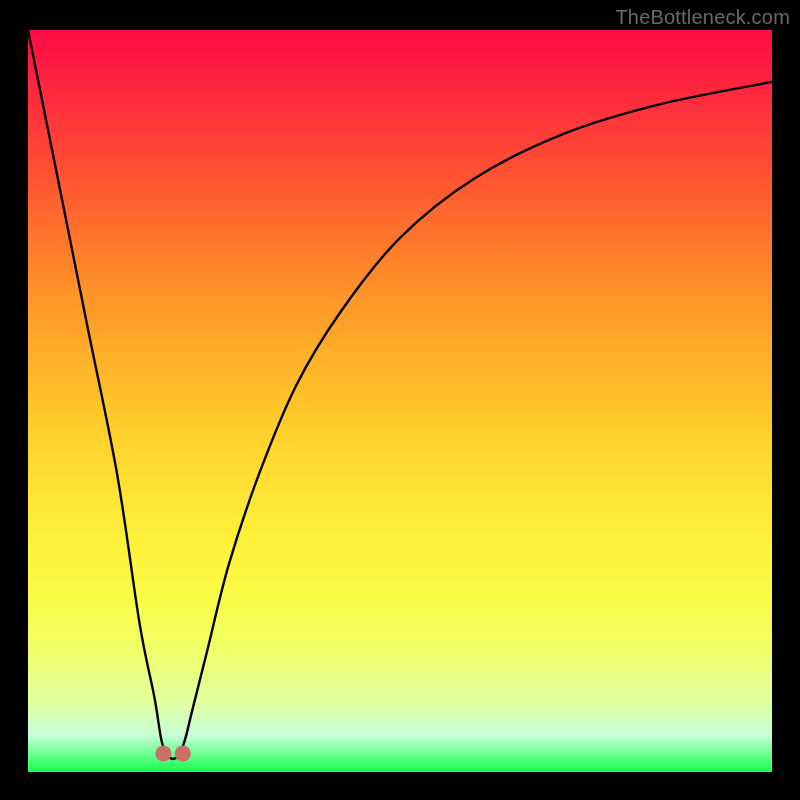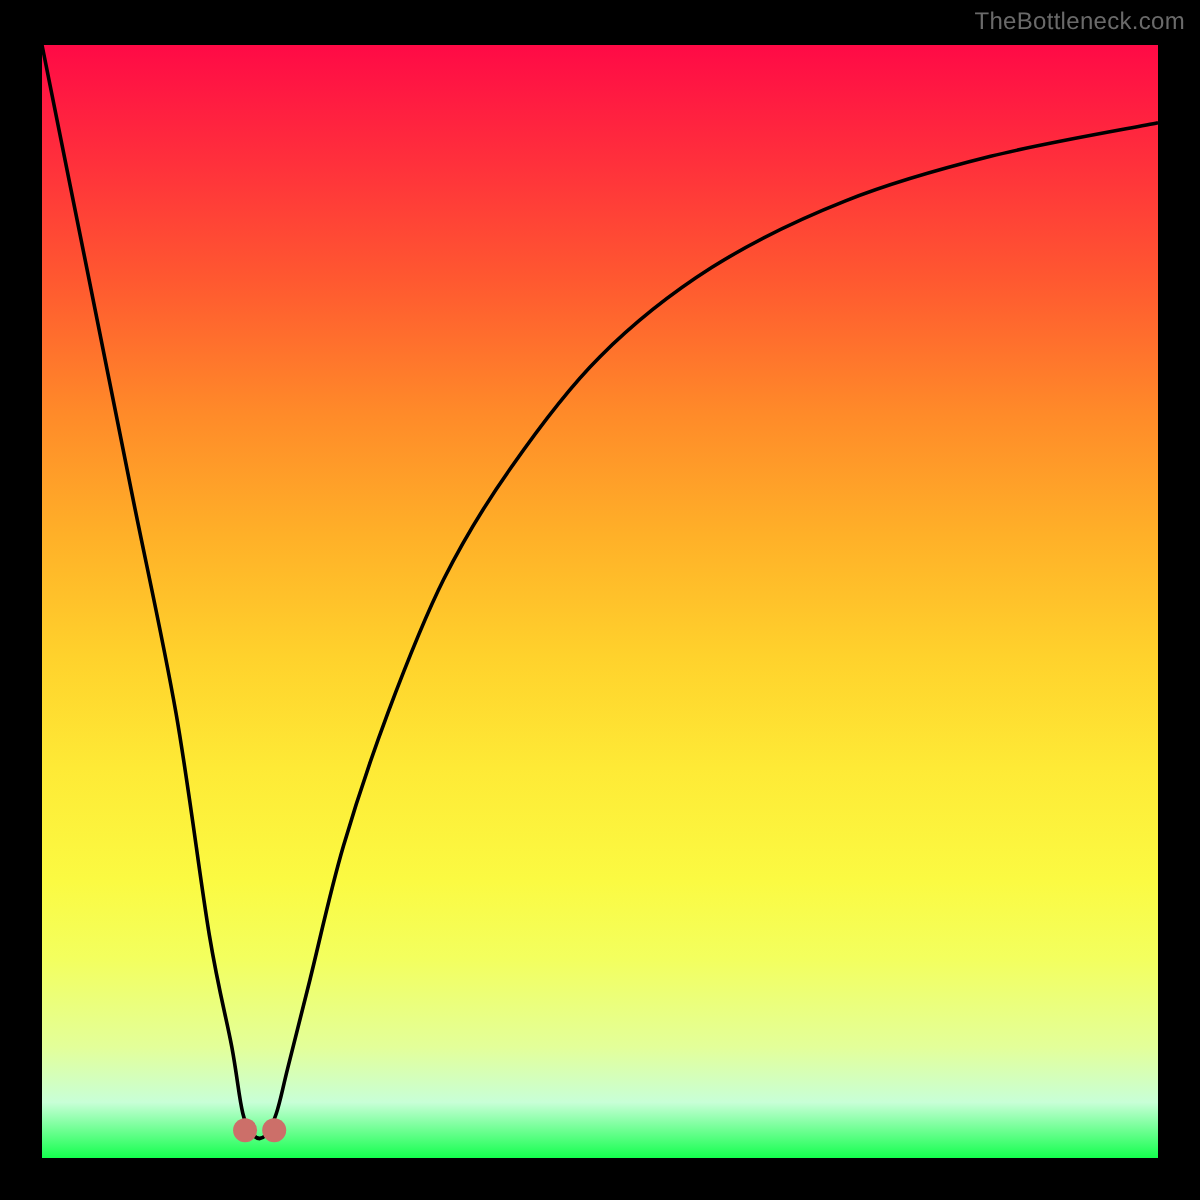--- a/index.html
+++ b/index.html
@@ -39,21 +39,21 @@
       #e3ff99 90%,
       #c8ffd7 95%,
       #14ff4e 100%
     );
   }
   .watermark {
     position: absolute;
     top: 6px;
     right: 10px;
     color: #6a6a6a;
-    font-size: 16px;
+    font-size: 20px;
     letter-spacing: 0.2px;
   }
   svg.curve {
     position: absolute;
     left: 0;
     top: 0;
     width: 100%;
     height: 100%;
     overflow: visible;
   }

